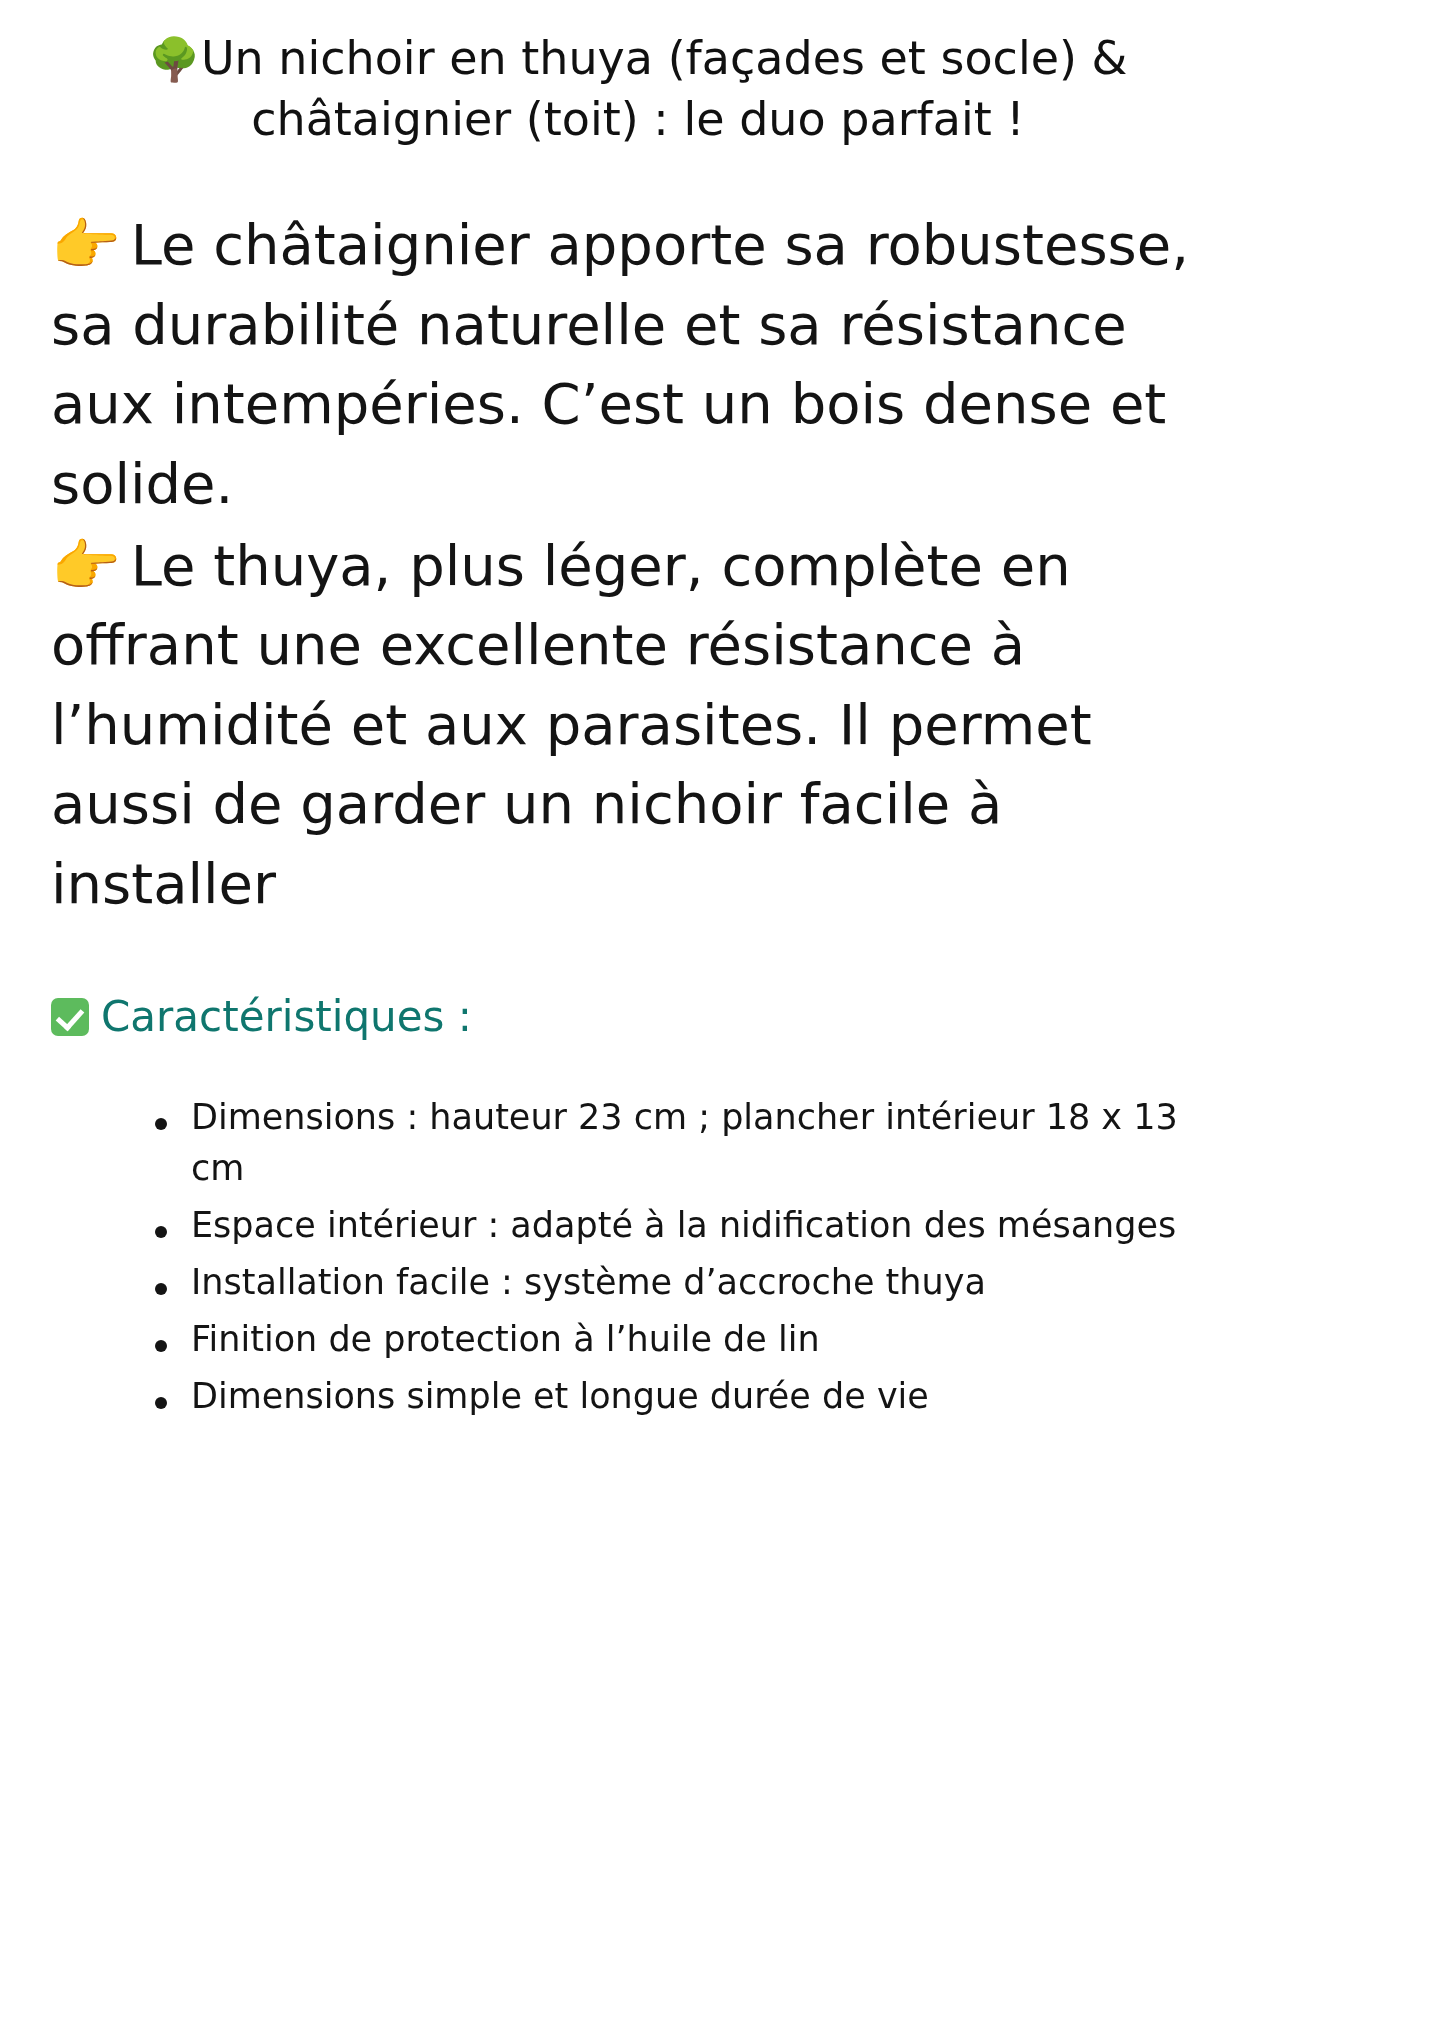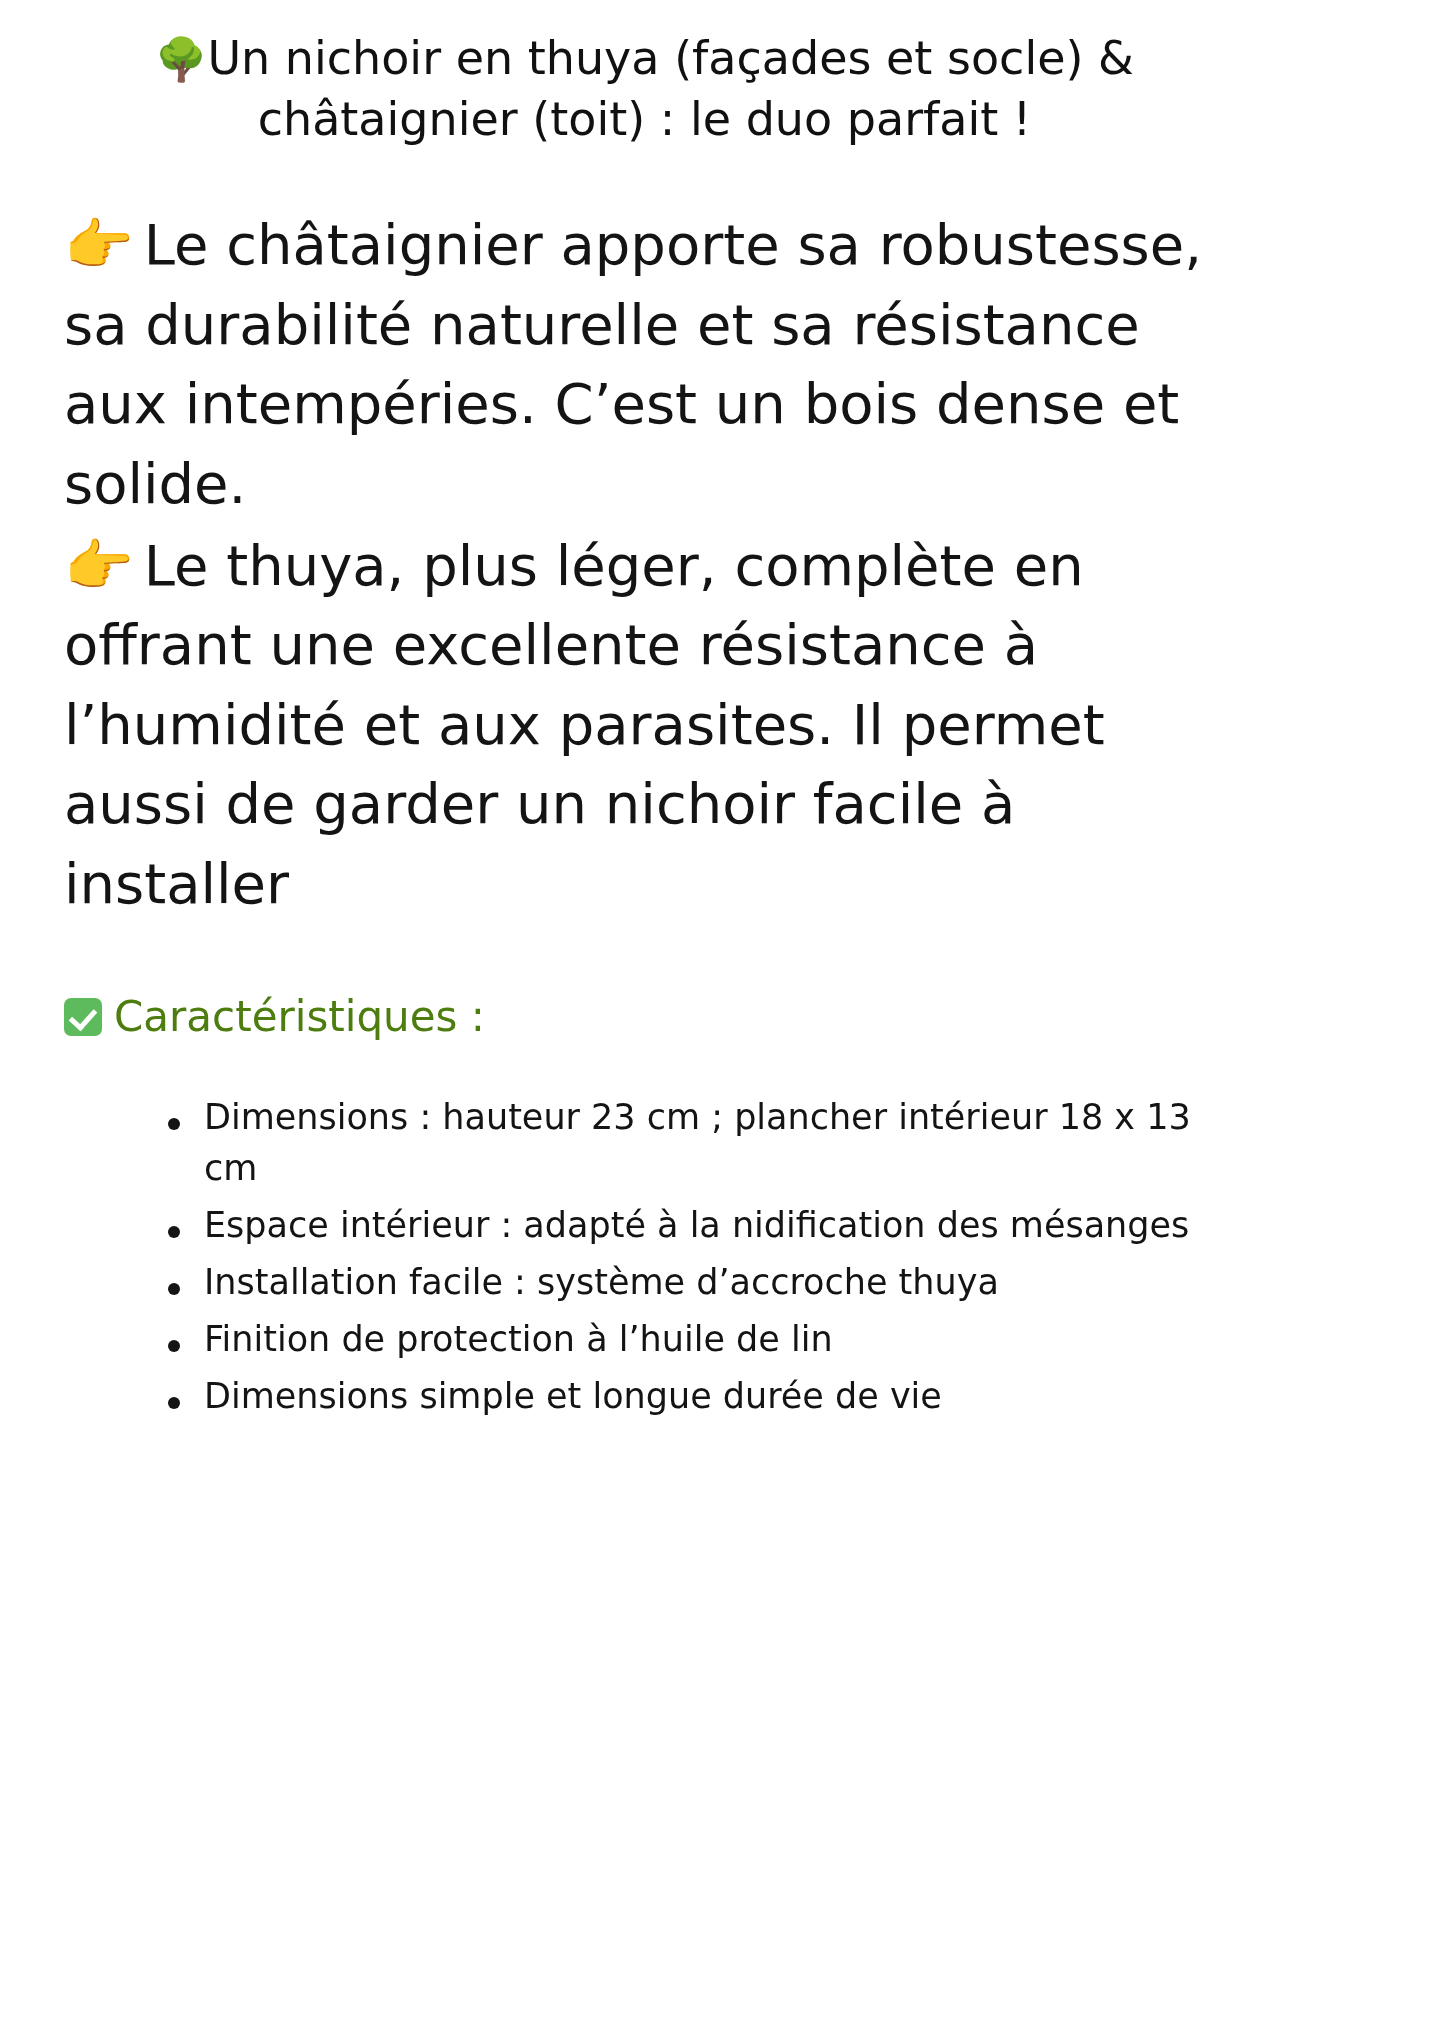--- a/index.html
+++ b/index.html
@@ -10,21 +10,21 @@
   body {
     width: 1445px;
     min-height: 2044px;
     font-family: "DejaVu Sans", sans-serif;
     color: #1a1a1a;
     -webkit-font-smoothing: antialiased;
   }
   .page {
     width: 1269px;
     box-sizing: border-box;
-    padding: 28px 44px 40px 64px;
+    padding: 28px 44px 40px 51px;
   }
   .title {
     text-align: center;
     font-size: 46px;
     line-height: 1.32;
     font-weight: 400;
     color: #111111;
     margin: 0 0 56px 0;
     padding: 0 52px;
   }
@@ -36,21 +36,21 @@
   }
   .para + .para {
     margin-top: 2px;
   }
   .block-gap {
     height: 64px;
   }
   .section-head {
     font-size: 42px;
     line-height: 1.45;
-    color: #4d7c0f;
+    color: #0f766e;
     margin: 0;
     display: block;
   }
   .check-box {
     display: inline-block;
     width: 38px;
     height: 38px;
     border-radius: 7px;
     background: #5dbb5d;
     position: relative;

